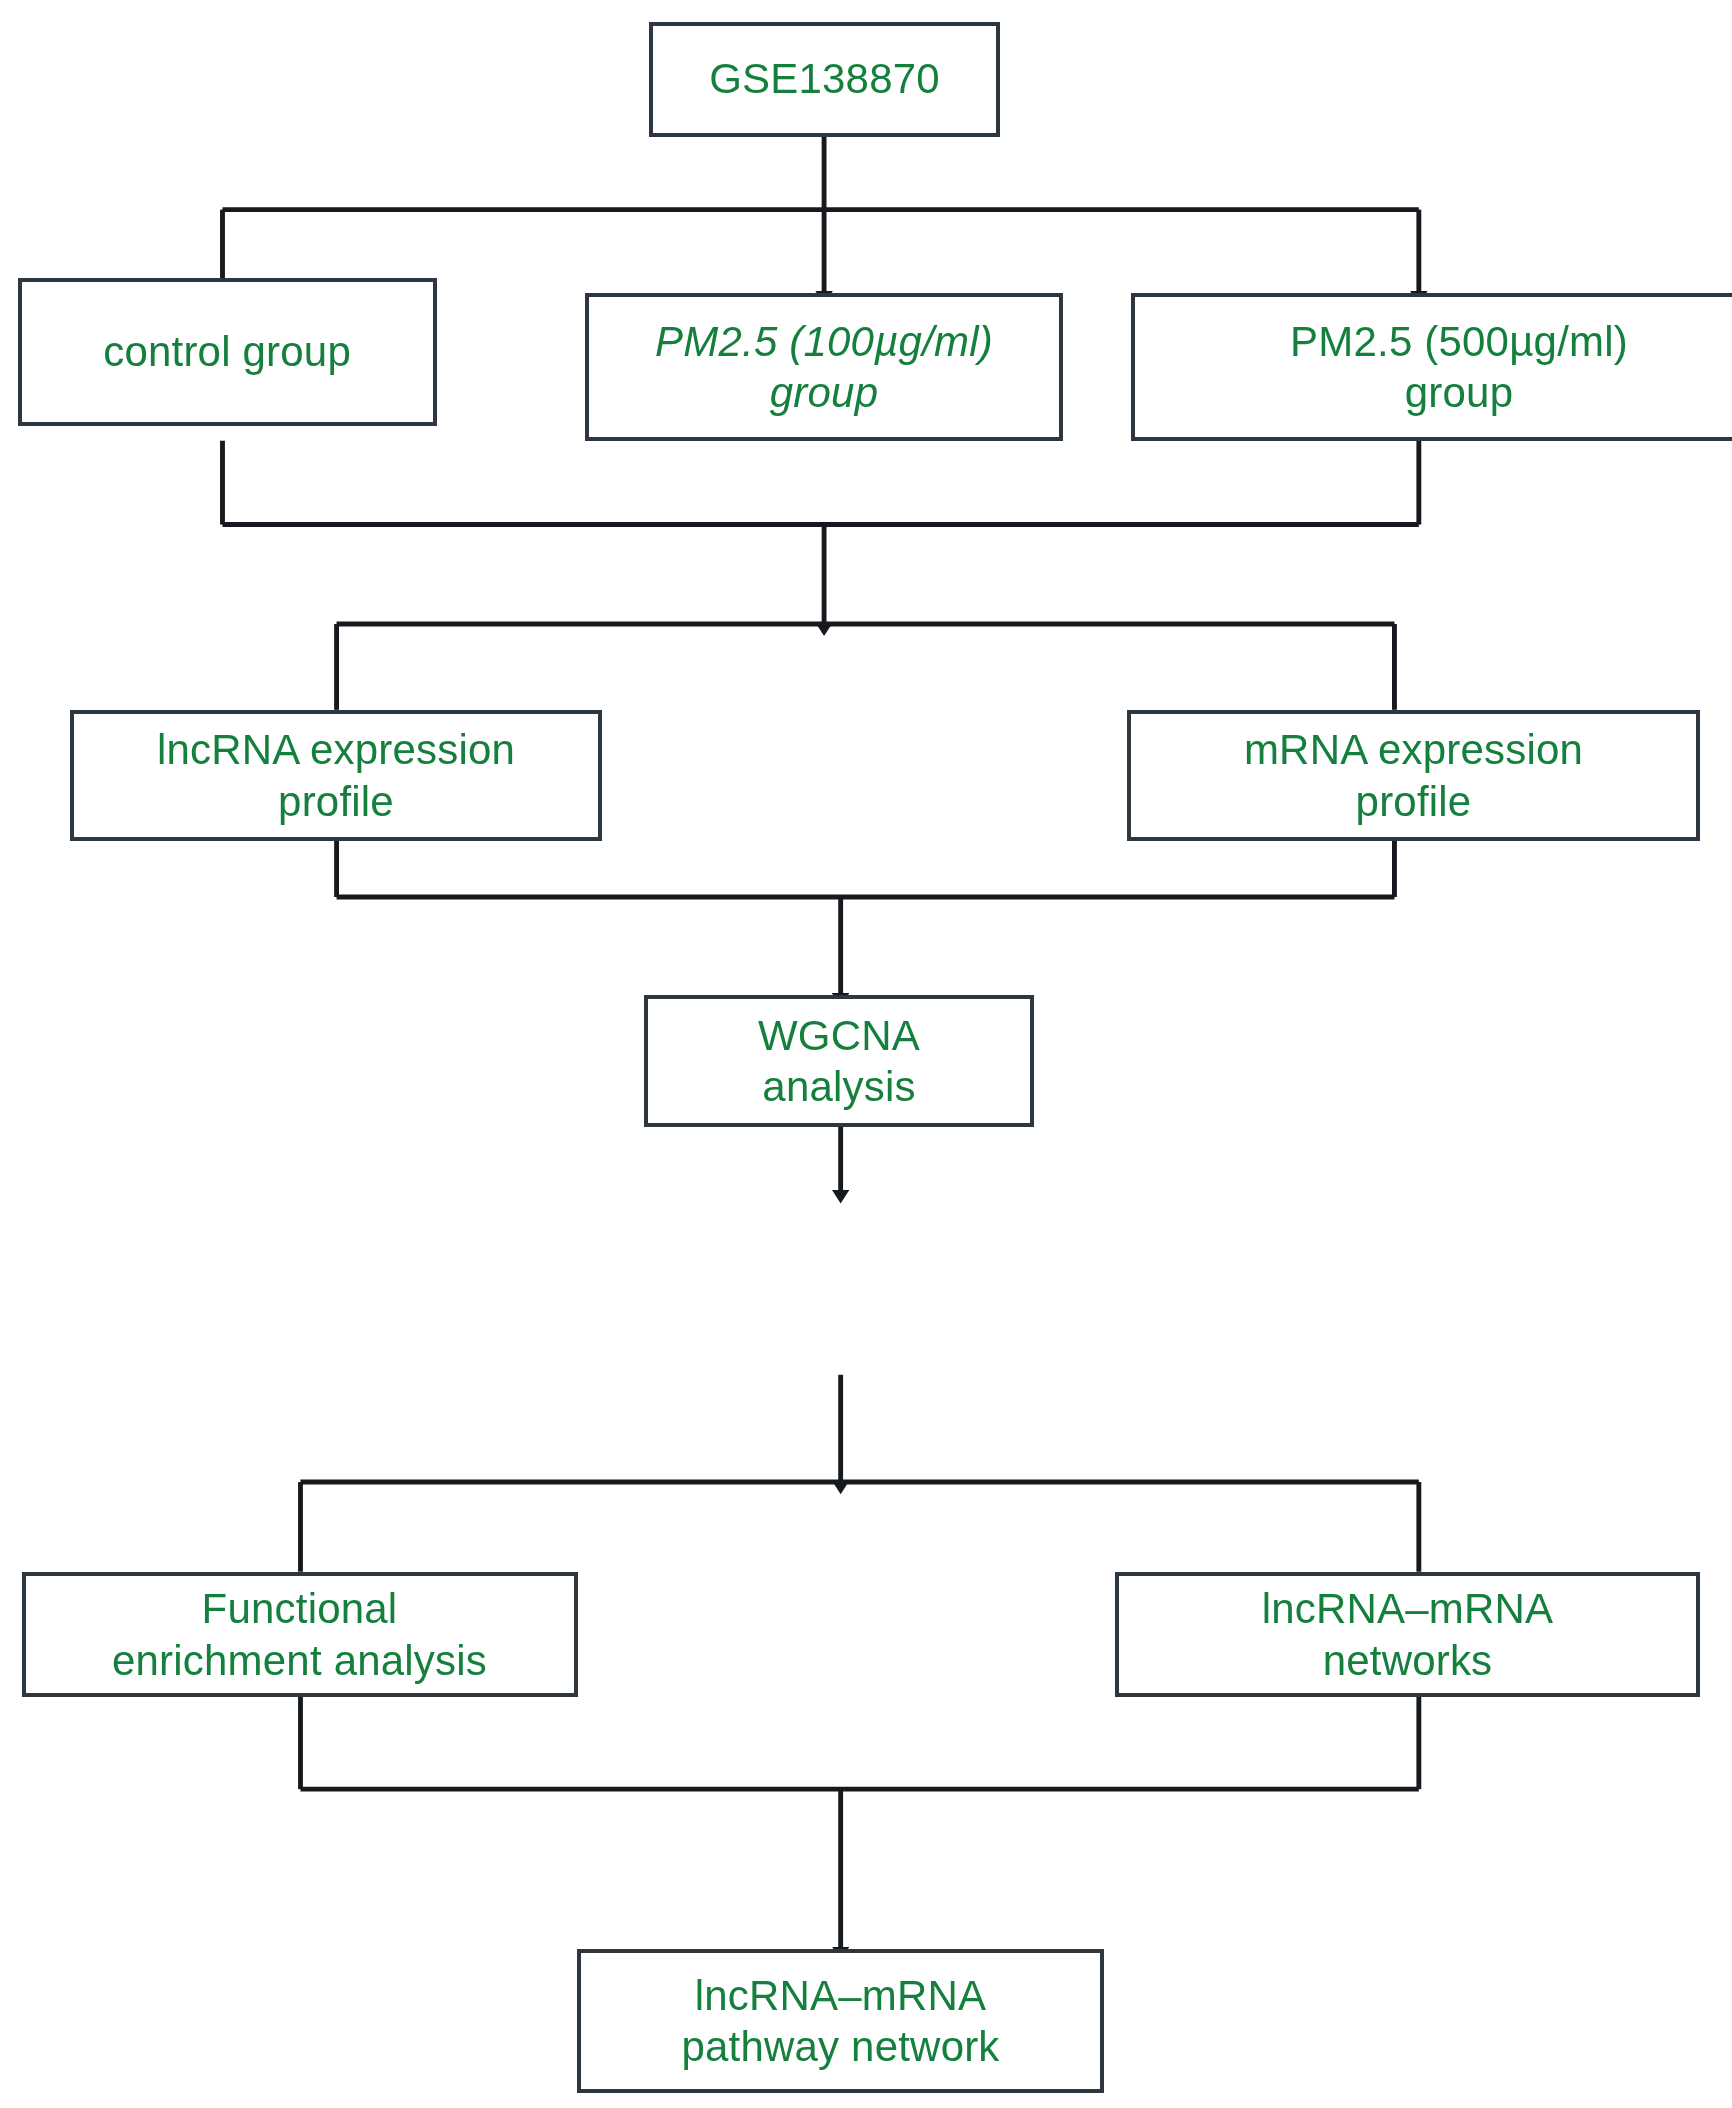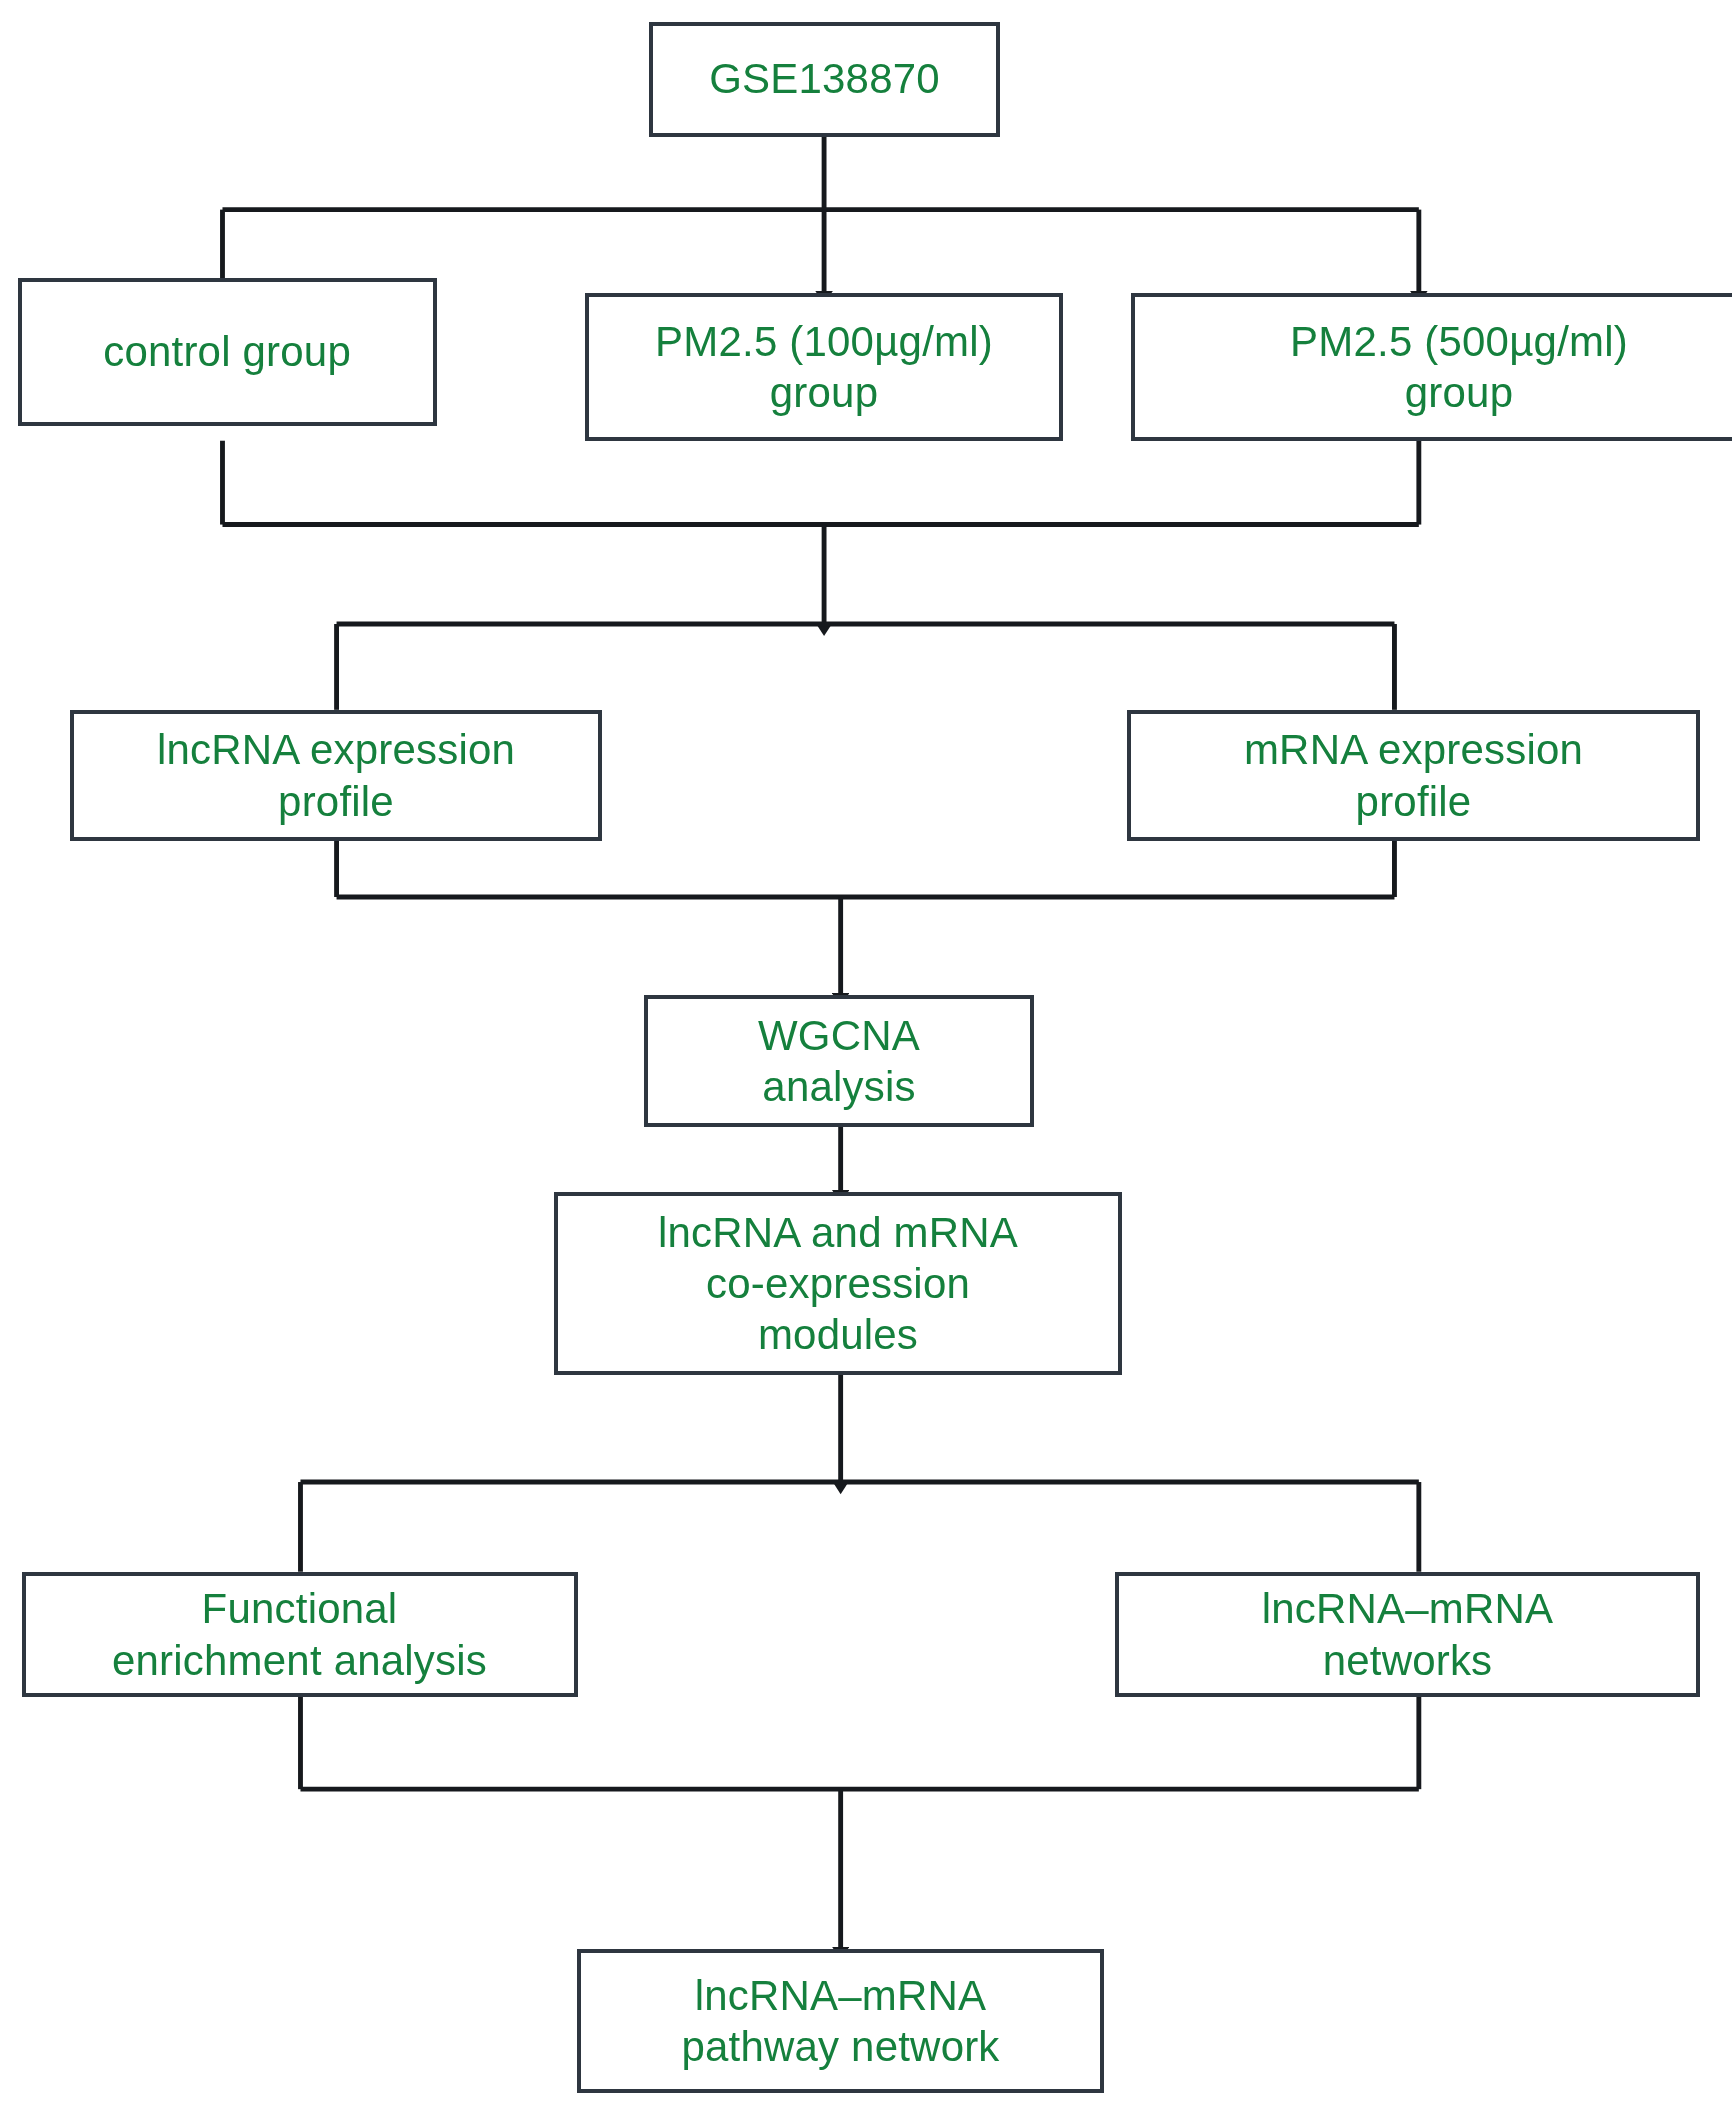--- a/index.html
+++ b/index.html
@@ -93,21 +93,21 @@
   </svg>
 
   <div class="node" style="left:649px; top:21.5px; width:351px; height:115px;">
     <span>GSE138870</span>
   </div>
 
   <div class="node" style="left:17.6px; top:278px; width:419px; height:148px;">
     <span>control group</span>
   </div>
 
-  <div class="node" style="left:585px; top:293px; width:478px; height:148px;">
+  <div class="node" style="left:585px; top:293px; width:478px; height:148px;font-style:italic;">
     <span>PM2.5 (100µg/ml)
 group</span>
   </div>
 
   <div class="node" style="left:1131px; top:293px; width:656px; height:148px;">
     <span>PM2.5 (500µg/ml)
 group</span>
   </div>
 
   <div class="node" style="left:70px; top:710px; width:532px; height:131px;">
@@ -118,25 +118,20 @@
   <div class="node" style="left:1127px; top:710px; width:573px; height:131px;">
     <span>mRNA expression
 profile</span>
   </div>
 
   <div class="node" style="left:644px; top:995px; width:390px; height:132px;">
     <span>WGCNA
 analysis</span>
   </div>
 
-  <div class="node" style="left:554px; top:1192px; width:568px; height:183px;">
-    <span>lncRNA and mRNA
-co-expression
-modules</span>
-  </div>
 
   <div class="node" style="left:21.5px; top:1572px; width:556px; height:125px;">
     <span>Functional
 enrichment analysis</span>
   </div>
 
   <div class="node" style="left:1115px; top:1572px; width:585px; height:125px;">
     <span>lncRNA–mRNA
 networks</span>
   </div>

